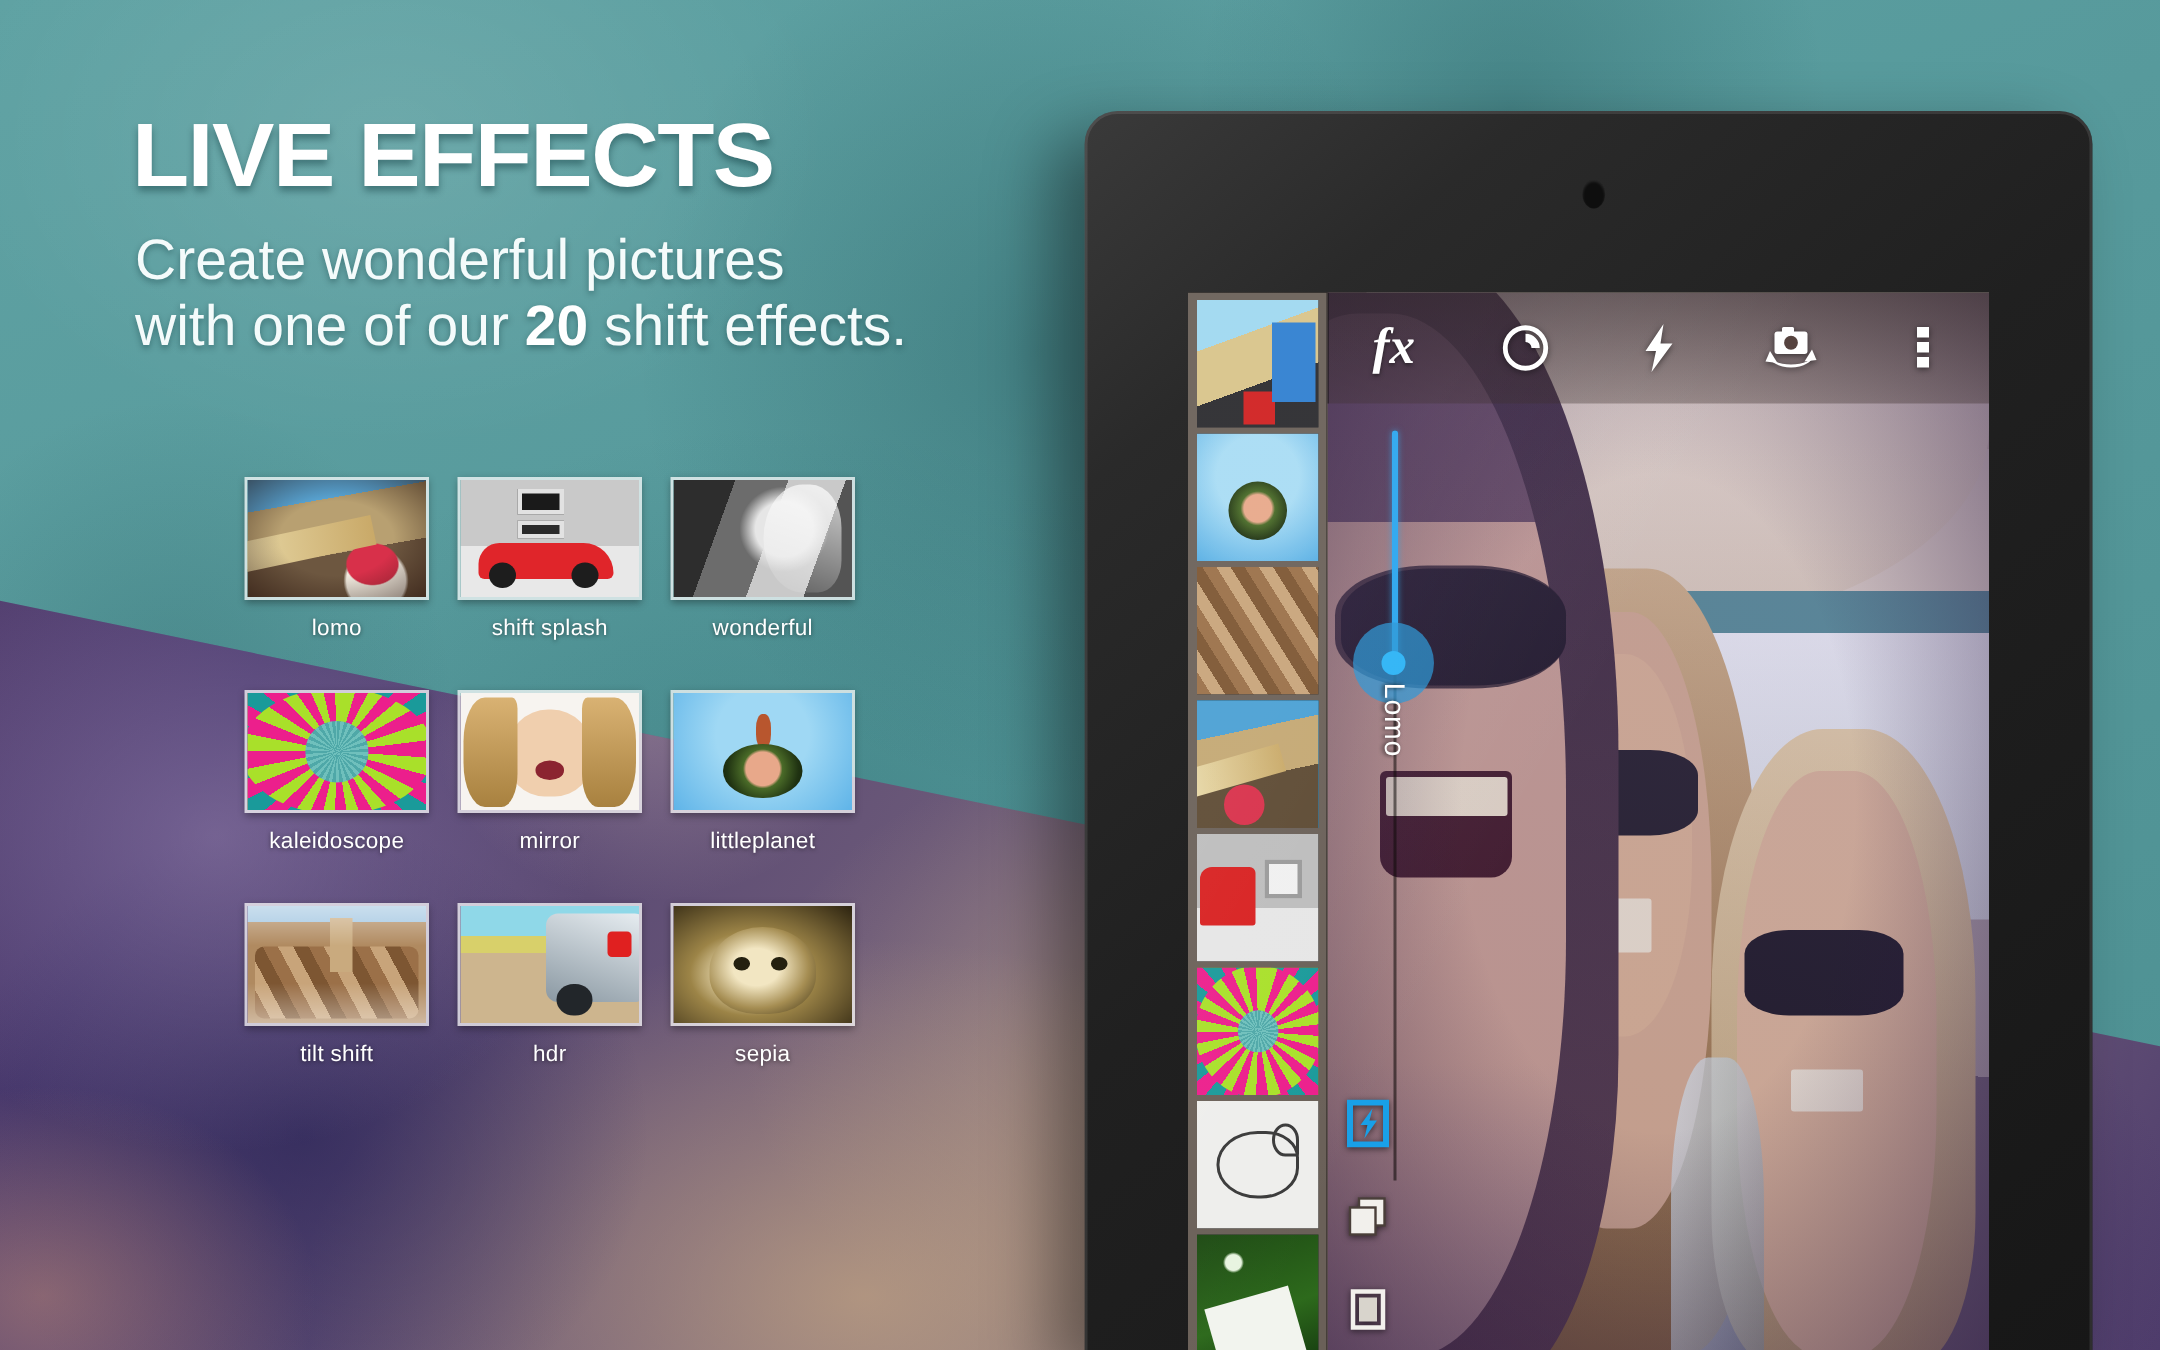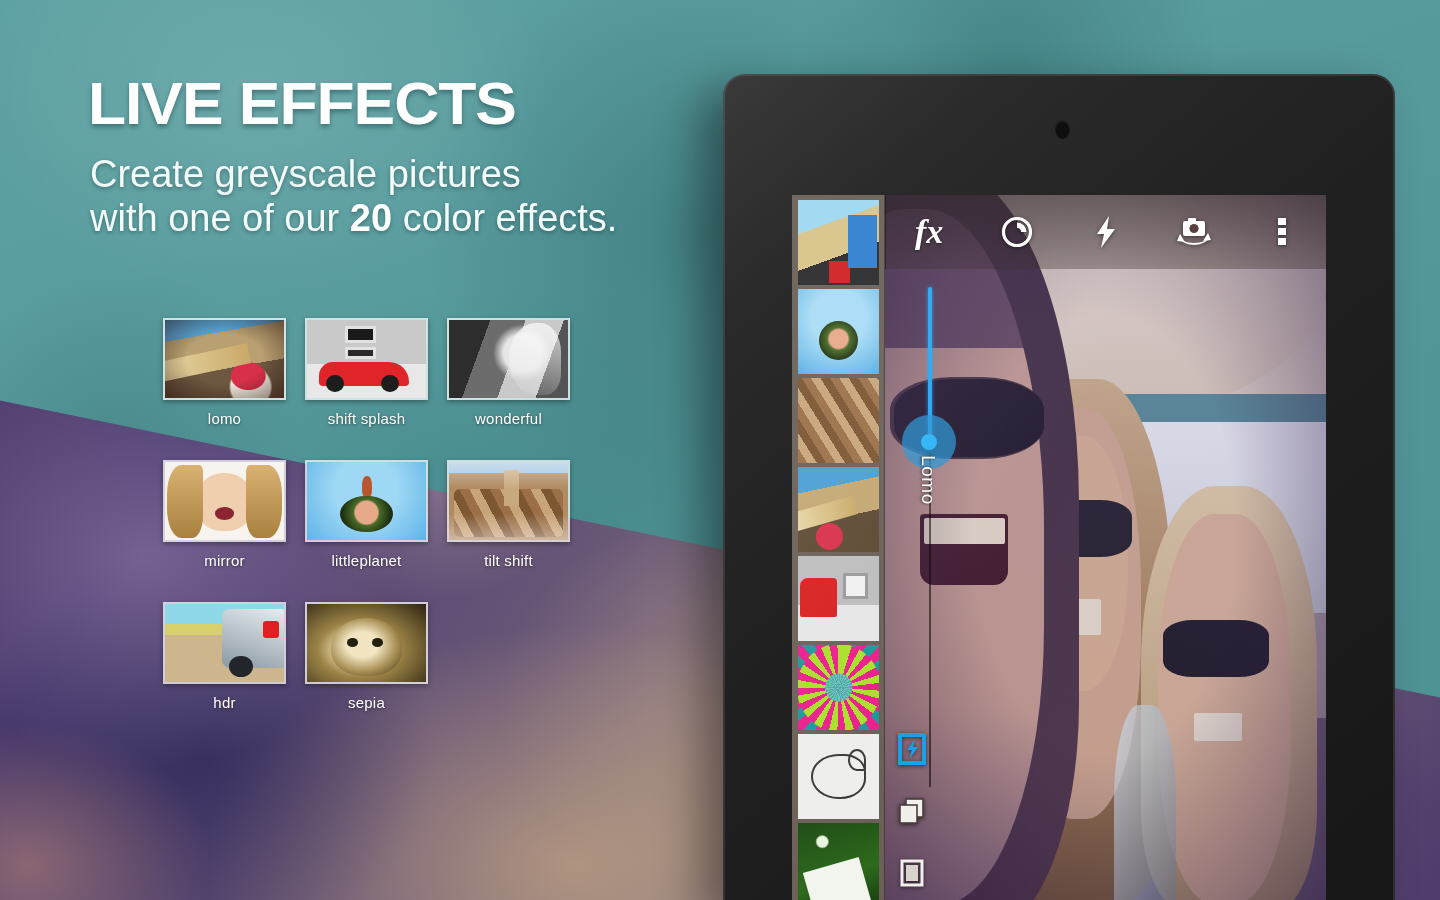--- a/index.html
+++ b/index.html
@@ -303,22 +303,22 @@
 <body>
 
 <div id="stage">
 
   <div class="bg-teal"></div>
   <div class="bg-purple"></div>
   <div class="bg-purple2"></div>
 
   <div class="headline">LIVE EFFECTS</div>
   <div class="sub">
-    <div>Create greyscale pictures</div>
-    <div><span>with one of our </span><b>20</b><span> color effects.</span></div>
+    <div>Create wonderful pictures</div>
+    <div><span>with one of our </span><b>20</b><span> shift effects.</span></div>
   </div>
 
   <div id="grid">
       <div class="cell">
         <div class="thumb">
           <span class="a-lomo">
             <span class="sk"></span>
           </span>
         </div>
         <div class="cap">lomo</div>
@@ -333,20 +333,30 @@
             <span class="w2"></span>
           </span>
         </div>
         <div class="cap">shift splash</div>
       </div>
       <div class="cell">
         <div class="thumb">
           <span class="a-grey"></span>
         </div>
         <div class="cap">wonderful</div>
+      </div>
+      <div class="cell">
+        <div class="thumb">
+          <span class="a-kal">
+            <span class="rays"></span>
+            <span class="rays2"></span>
+            <span class="hub"></span>
+          </span>
+        </div>
+        <div class="cap">kaleidoscope</div>
       </div>
       <div class="cell">
         <div class="thumb">
           <span class="a-mirror">
             <span class="face"></span>
             <span class="h1"></span>
             <span class="h2"></span>
             <span class="mo"></span>
           </span>
         </div>

